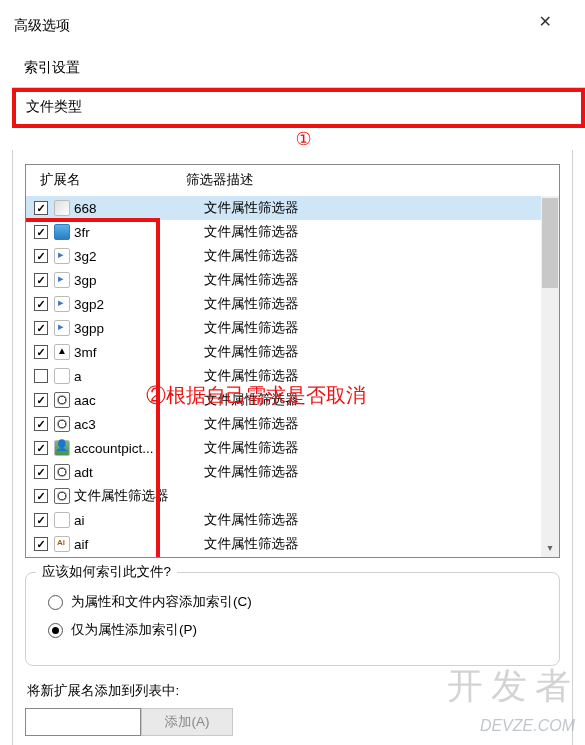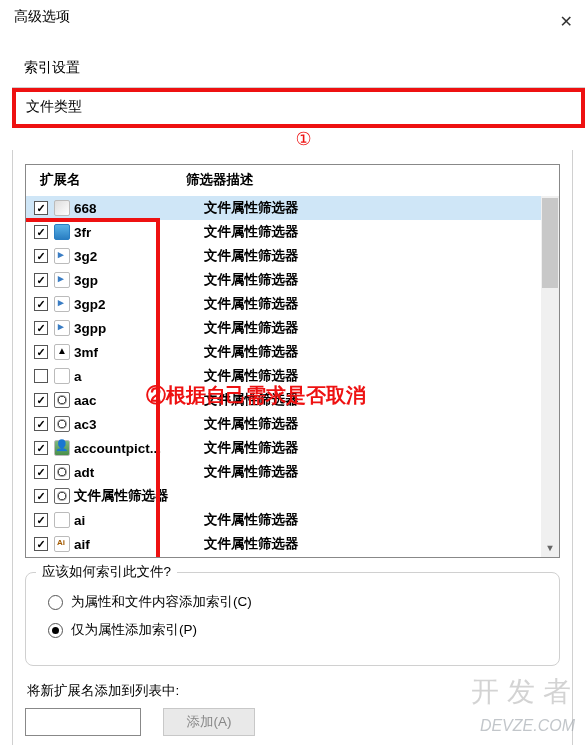--- a/index.html
+++ b/index.html
@@ -1,30 +1,30 @@
 <!DOCTYPE html>
 <html><head>
 <meta charset="utf-8">
 <style>
 * { box-sizing: border-box; margin: 0; padding: 0; font-family: "Microsoft YaHei", "Segoe UI", sans-serif; }
 body { background: #fff; width: 585px; height: 745px; position: relative; overflow: hidden; }
 
-.titlebar { display: flex; align-items: flex-start; justify-content: space-between; padding: 8px 4px 8px 14px; }
+.titlebar { display: flex; align-items: flex-end; justify-content: space-between; padding: 8px 25px 8px 14px; }
 .title { font-size: 14px; color: #000; }
 .close-x { font-size: 16px; padding: 4px 8px; cursor: pointer; color: #333; font-weight: 300; }
 
 .tabs { display: flex; margin: 8px 0 0 12px; position: relative; flex-direction: column; }
 .tab { padding: 8px 12px 10px; font-size: 14px; color: #000; cursor: pointer; }
 .tab:first-child { border-bottom: 1px solid #d0d0d0; }
 .tab-box { border: 4px solid #e11; padding: 6px 10px 8px; font-size: 14px; position: relative; }
 .circle-num { color: #e11; font-size: 18px; margin-left: 10px; align-self: center; }
 
 .panel { border: 1px solid #d0d0d0; border-top: none; margin: 0 12px; padding: 14px 12px 10px; }
 
-.list-frame { border: 1px solid #888; height: 394px; display: flex; flex-direction: column; position: relative; font-weight: bold; }
+.list-frame { border: 1px solid #888; height: 394px; display: flex; flex-direction: column; position: relative; }
 .list-head { display: flex; padding: 6px 8px; font-size: 13.5px; color: #000; border-bottom: 1px solid transparent; }
 .col-ext { width: 152px; padding-left: 6px; }
 .col-desc { flex: 1; }
 
 .list-body { flex: 1; overflow: hidden; position: relative; }
 .row { display: flex; align-items: center; height: 24px; font-size: 13.5px; color: #000; padding-left: 8px; }
 .row.sel { background: #cfe6f7; }
 .cb { width: 14px; height: 14px; border: 1px solid #555; margin-right: 6px; display: inline-flex; align-items: center; justify-content: center; font-size: 11px; background: #fff; }
 .cb.checked::after { content: "✓"; color: #000; font-weight: bold; line-height: 1; }
 .icon { width: 16px; height: 16px; margin-right: 4px; display: inline-block; background: #eee; border: 1px solid #bbb; border-radius: 2px; }
@@ -52,29 +52,29 @@
 .sarrow { position:absolute; left:0; right:0; height:18px; text-align:center; font-size:10px; color:#666; line-height:18px; }
 .sarrow.up{top:0} .sarrow.dn{bottom:0}
 
 .group { margin-top: 14px; border: 1px solid #d0d0d0; border-radius: 8px; padding: 12px 14px 16px; position: relative; }
 .group-title { position: absolute; top: -10px; left: 10px; background: #fff; padding: 0 6px; font-size: 13.5px; }
 .radio-row { display: flex; align-items: center; margin: 8px 0 10px 8px; font-size: 13.5px; }
 .radio { width: 15px; height: 15px; border: 1px solid #555; border-radius: 50%; margin-right: 8px; display: inline-flex; align-items: center; justify-content: center; flex-shrink: 0; }
 .radio.on::after { content:""; width:7px; height:7px; background:#000; border-radius:50%; }
 
 .add-label { font-size: 13.5px; margin: 16px 0 8px 2px; }
-.add-row { display:flex; gap:22px; align-items:flex-start; }
+.add-row { display:flex; align-items:flex-start; }
 .add-input { width: 116px; height: 28px; border: 1px solid #888; padding: 2px 4px; font-size:13px; }
 .add-btn { width: 92px; height: 28px; background: #e9e9e9; border: 1px solid #c8c8c8; color: #888; font-size: 13.5px; }
 
 .bottom-bar { border-top: 1px solid #d0d0d0; margin-top: 0; padding: 14px 12px 14px; display:flex; justify-content:flex-end; gap:10px; position: relative; }
 .btn { width: 100px; height: 28px; background: #22c55e; border: 1px solid #aaa; font-size: 13.5px; cursor: pointer; }
 .btn.primary { border: 2px solid #4a90d9; }
 
-.watermark { position:absolute; right:6px; bottom:34px; font-size:28px; color:#bdbdbd; letter-spacing:8px; font-family: "SimSun", serif; opacity:0.65; pointer-events:none; }
+.watermark { position:absolute; right:6px; bottom:34px; font-size:36px; color:#bdbdbd; letter-spacing:8px; font-family: "SimSun", serif; opacity:0.65; pointer-events:none; }
 .wm2 { position:absolute; right:10px; bottom:10px; font-size:16px; color:#9aa1a8; opacity:0.6; pointer-events:none; font-style:italic; }
 </style>
 </head>
 <body>
 
 <div class="titlebar">
   <span class="title">高级选项</span>
   <span class="close-x">✕</span>
 </div>
 

